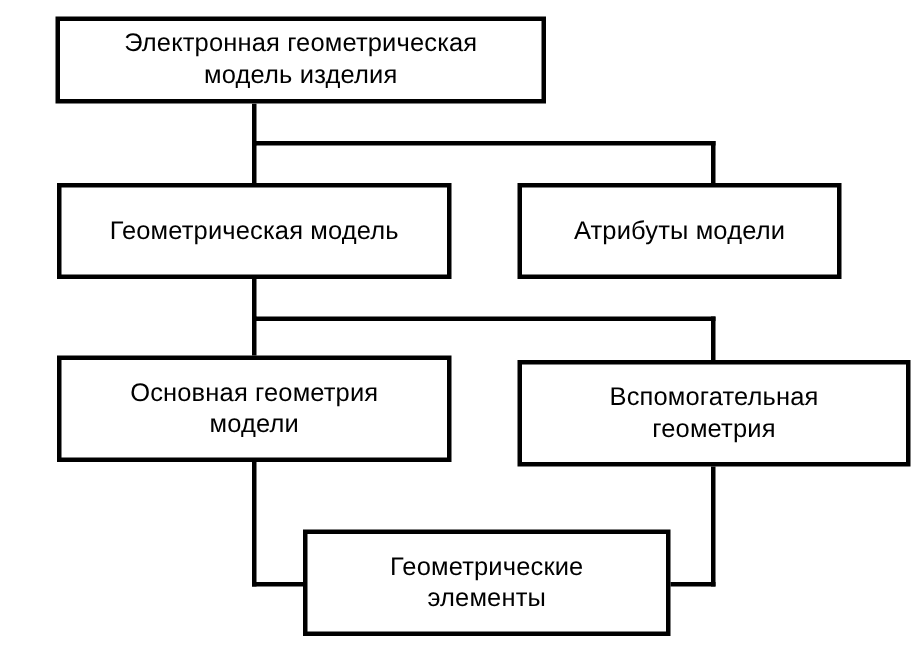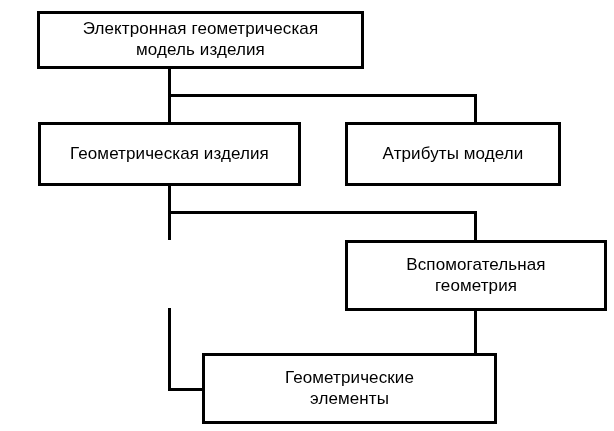--- a/index.html
+++ b/index.html
@@ -36,21 +36,21 @@
     letter-spacing: 0.1px;
     padding: 0 6px;
     white-space: pre-line;
   }
   
   #node-root           { left: 5px;   top: 11px;  width: 327px; height: 58px; margin-left: 32px; }
   #node-geom-model     { left: 38px;  top: 122px; width: 263px; height: 64px; }
   #node-model-attrs    { left: 345px; top: 122px; width: 216px; height: 64px; }
   #node-main-geom      { left: 38px;  top: 237px; width: 263px; height: 71px; }
   #node-aux-geom       { left: 345px; top: 240px; width: 262px; height: 71px; }
-  #node-geom-elements  { left: 202px; top: 353px; width: 295px; height: 71px; }
+  #node-geom-elements  { left: 202px; top: 353px; width: 245px; height: 71px; }
 
   
   .line {
     position: absolute;
     background: #000000;
     z-index: 1;
   }
   .line.h { height: 3px; }
   .line.v { width: 3px; }
 
@@ -91,27 +91,31 @@
   <div class="line h" id="conn-left-in"></div>
   <div class="line v" id="conn-right-down"></div>
   <div class="line h" id="conn-right-in"></div>
 
   <div class="node" id="node-root">
     <span class="node-label">Электронная геометрическая
 модель изделия</span>
   </div>
 
   <div class="node" id="node-geom-model">
-    <span class="node-label">Геометрическая изделия</span>
+    <span class="node-label">Геометрическая модель</span>
   </div>
 
   <div class="node" id="node-model-attrs">
     <span class="node-label">Атрибуты модели</span>
   </div>
 
+  <div class="node" id="node-main-geom">
+    <span class="node-label">Основная геометрия
+модели</span>
+  </div>
 
   <div class="node" id="node-aux-geom">
     <span class="node-label">Вспомогательная
 геометрия</span>
   </div>
 
   <div class="node" id="node-geom-elements">
     <span class="node-label">Геометрические
 элементы</span>
   </div>

